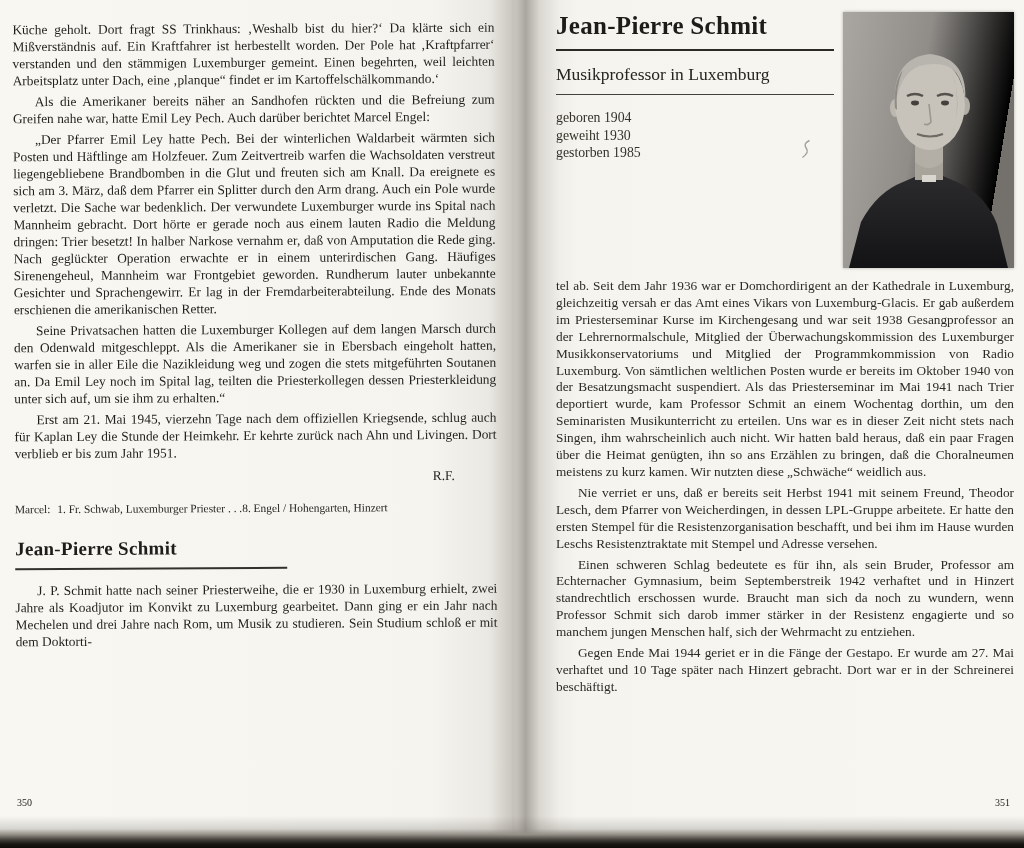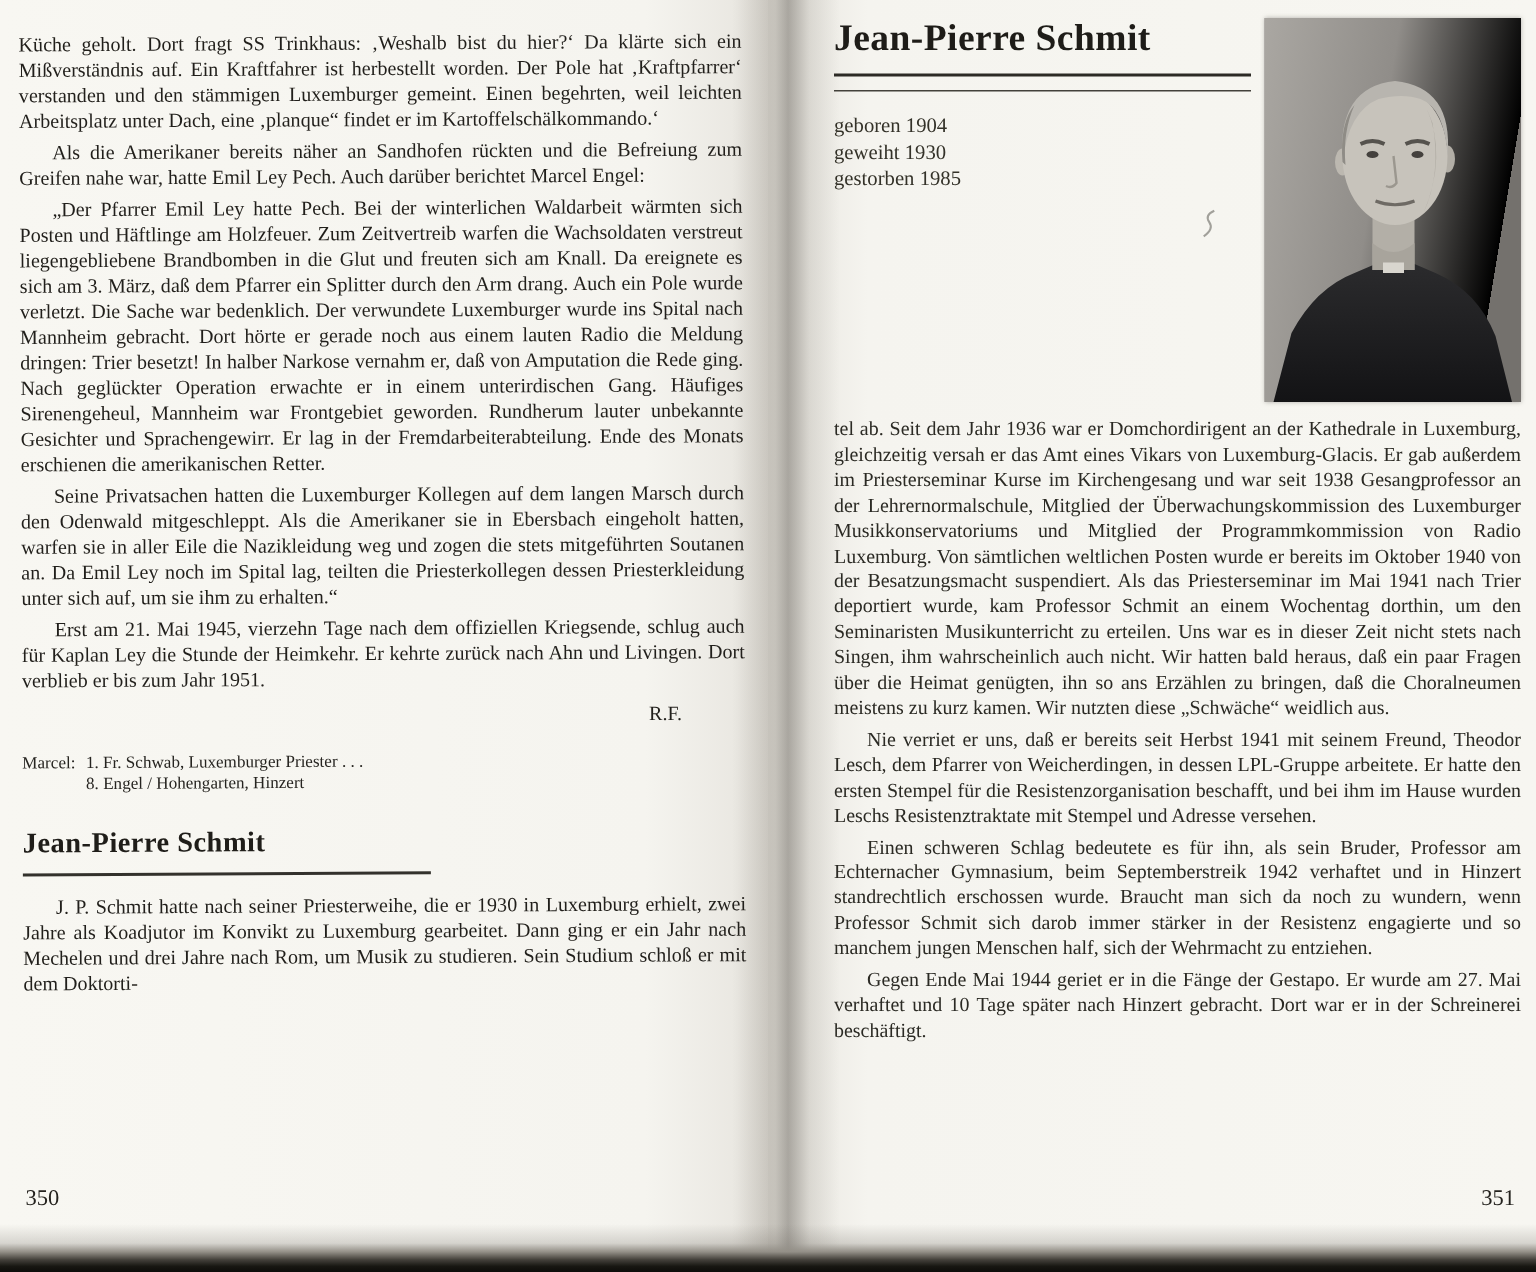--- a/index.html
+++ b/index.html
@@ -46,26 +46,26 @@
   .body-p {
     font-size:13.4px; line-height:17px; text-align:justify;
     text-indent:22px; margin-top:4px; hyphens:auto;
   }
   .no-indent { text-indent:0; margin-top:0; }
 
   .signature { margin-top:8px; margin-right:42px; text-align:right; font-size:13.4px; }
 
   .sources { display:flex; margin-top:16px; font-size:11.4px; line-height:14px; color:#262420; }
   .sources-label { margin-right:7px; white-space:nowrap; }
-  .sources-list { display:flex; flex-direction:column; }
+  .sources-list { display:flex; flex-direction:row; }
 
   .section-heading { margin-top:22px; font-size:19px; font-weight:bold; letter-spacing:0.3px; color:#1f1d19; }
   .heading-rule { width:272px; height:1.5px; background:#33312c; margin-top:8px; margin-bottom:12px; }
 
-  .pagenum { position:absolute; bottom:40px; font-size:15px; color:#24221e; }
+  .pagenum { position:absolute; bottom:40px; font-size:10px; color:#24221e; }
   .pagenum-left { left:17px; }
   .pagenum-right { right:14px; }
 
   
   .right-content { position:absolute; left:44px; top:12px; width:458px; color:#2a2923; }
   .right-header { display:flex; min-height:256px; position:relative; }
   .header-text { width:284px; }
   .rp-heading { font-size:25px; font-weight:bold; letter-spacing:0.3px; color:#1e1c18; }
   .rp-rule1 { width:278px; height:2px; background:#2c2a25; margin-top:9px; }
   .rp-subheading { margin-top:13px; font-size:17.5px; font-weight:normal; color:#26241f; }
@@ -116,20 +116,21 @@
     <div class="pagenum pagenum-left">350</div>
   </div>
 
   <div class="page page-right">
     <div class="right-content">
 
       <div class="right-header">
         <div class="header-text">
           <h1 class="rp-heading">Jean-Pierre Schmit</h1>
           <div class="rp-rule1"></div>
+          <h2 class="rp-subheading">Musikprofessor in Luxemburg</h2>
           <div class="rp-rule2"></div>
           <div class="bio">
             <div>geboren 1904</div>
             <div>geweiht 1930</div>
             <div>gestorben 1985</div>
           </div>
         </div>
 
         <svg class="hand-mark" viewBox="0 0 16 22">
           <path d="M10,2 Q4,6 8,10 Q12,14 6,20" stroke="#5d5b55" stroke-width="1.4" fill="none"></path>

